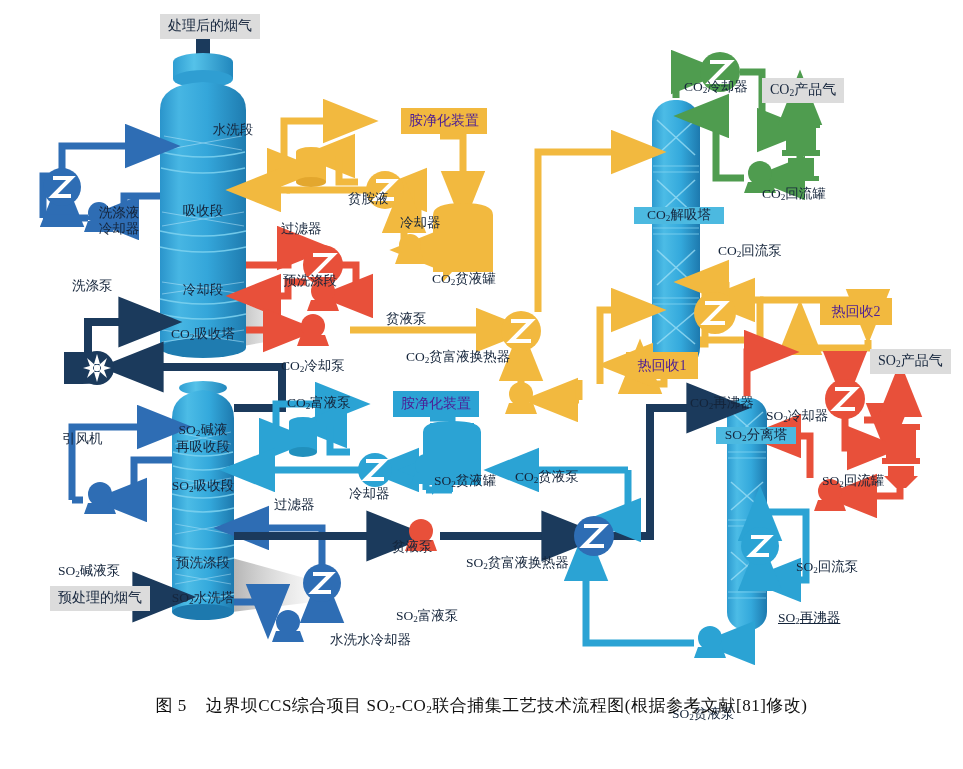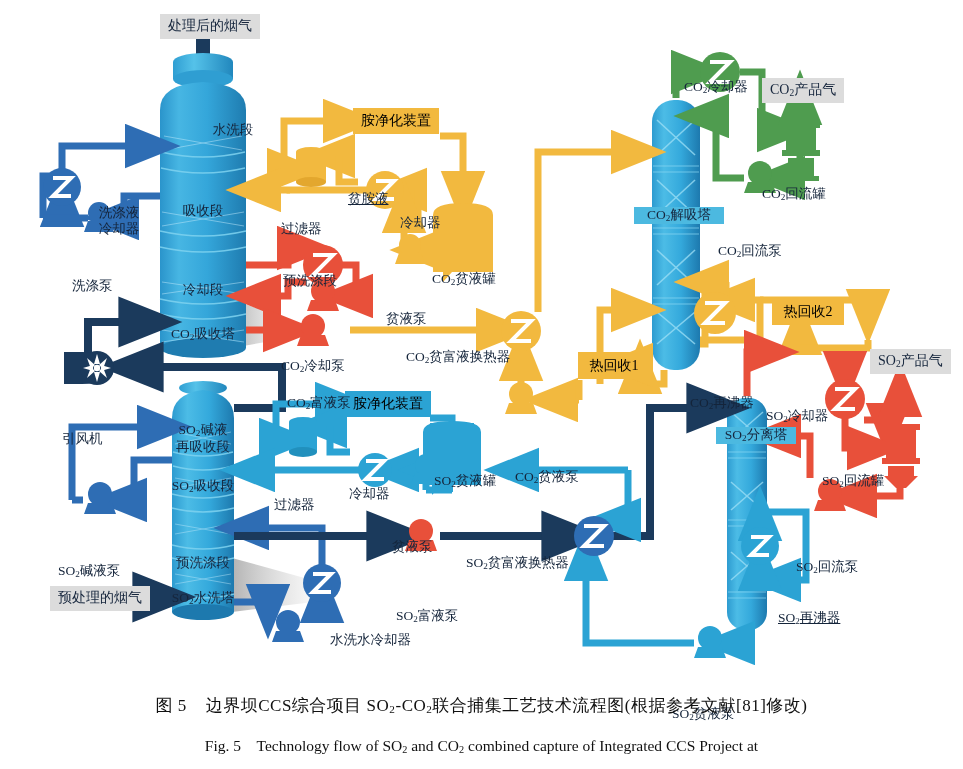--- a/index.html
+++ b/index.html
@@ -34,23 +34,24 @@
     padding:3px 8px 4px 8px;
     white-space:nowrap;
     font-family:"Liberation Serif","DejaVu Serif",serif;
   }
   .gaslbl sub{font-size:0.68em;vertical-align:-0.22em;}
 
   
   .unitbox{
     position:absolute;
     display:flex;align-items:center;justify-content:center;
-    font-size:14px;color:#000000;white-space:nowrap;
+    font-size:14px;color:#4c1d95;white-space:nowrap;
     font-family:"Liberation Serif","DejaVu Serif",serif;
     box-sizing:border-box;
+    margin-left:48px;
   }
   .unitbox.amber{background:#f2b93f;}
   .unitbox.cyan{background:#2ba3d4;}
 
   
   .towerlbl{
     position:absolute;
     font-size:13.5px;color:#16263d;white-space:nowrap;text-align:center;
     font-family:"Liberation Serif","DejaVu Serif",serif;
     line-height:1.15;
@@ -531,21 +532,21 @@
 <div class="towerlbl" style="left:176px;top:555px;width:54px;">预洗涤段</div>
 <div class="towerlbl" style="left:164px;top:590px;width:78px;">SO<sub>2</sub>水洗塔</div>
 
 <div class="towerlbl hl" style="left:634px;top:207px;width:86px;">CO<sub>2</sub>解吸塔</div>
 <div class="towerlbl hl" style="left:716px;top:427px;width:76px;">SO<sub>2</sub>分离塔</div>
 
 <div class="lbl ctr" style="left:88px;top:160px;width:62px;white-space:normal;">洗涤液<br>冷却器</div>
 <div class="lbl" style="left:72px;top:233px;">洗涤泵</div>
 <div class="lbl" style="left:62px;top:386px;">引风机</div>
 <div class="lbl" style="left:281px;top:176px;">过滤器</div>
-<div class="lbl" style="left:348px;top:146px;text-decoration:underline;">贫胺液</div>
+<div class="lbl" style="left:348px;top:146px;">贫胺液</div>
 <div class="lbl" style="left:400px;top:170px;">冷却器</div>
 <div class="lbl" style="left:432px;top:226px;text-align:right;">CO<sub>2</sub>贫液罐</div>
 <div class="lbl" style="left:386px;top:266px;">贫液泵</div>
 <div class="lbl" style="left:283px;top:228px;">预洗涤段</div>
 <div class="lbl" style="left:281px;top:313px;">CO<sub>2</sub>冷却泵</div>
 <div class="lbl" style="left:287px;top:350px;">CO<sub>2</sub>富液泵</div>
 <div class="lbl" style="left:406px;top:304px;">CO<sub>2</sub>贫富液换热器</div>
 <div class="lbl" style="left:515px;top:424px;">CO<sub>2</sub>贫液泵</div>
 <div class="lbl" style="left:690px;top:350px;">CO<sub>2</sub>再沸器</div>
 <div class="lbl" style="left:684px;top:34px;">CO<sub>2</sub>冷却器</div>
@@ -563,14 +564,13 @@
 <div class="lbl" style="left:672px;top:661px;">SO<sub>2</sub>贫液泵</div>
 <div class="lbl" style="left:778px;top:565px;text-decoration:underline;">SO<sub>2</sub>再沸器</div>
 <div class="lbl" style="left:766px;top:363px;">SO<sub>2</sub>冷却器</div>
 <div class="lbl" style="left:822px;top:428px;">SO<sub>2</sub>回流罐</div>
 <div class="lbl" style="left:796px;top:514px;">SO<sub>2</sub>回流泵</div>
 
 </div>
 
 <div id="caption">
   <div class="cn">图 5&nbsp;&nbsp;&nbsp;&nbsp;边界坝CCS综合项目 SO<sub>2</sub>-CO<sub>2</sub>联合捕集工艺技术流程图(根据参考文献[81]修改)</div>
-  <div class="en">Fig. 5&nbsp;&nbsp;&nbsp;&nbsp;Technology flow of SO<sub>2</sub> and CO<sub>2</sub> combined capture of Integrated CCS Project at</div>
 </div>
 
 </body></html>

